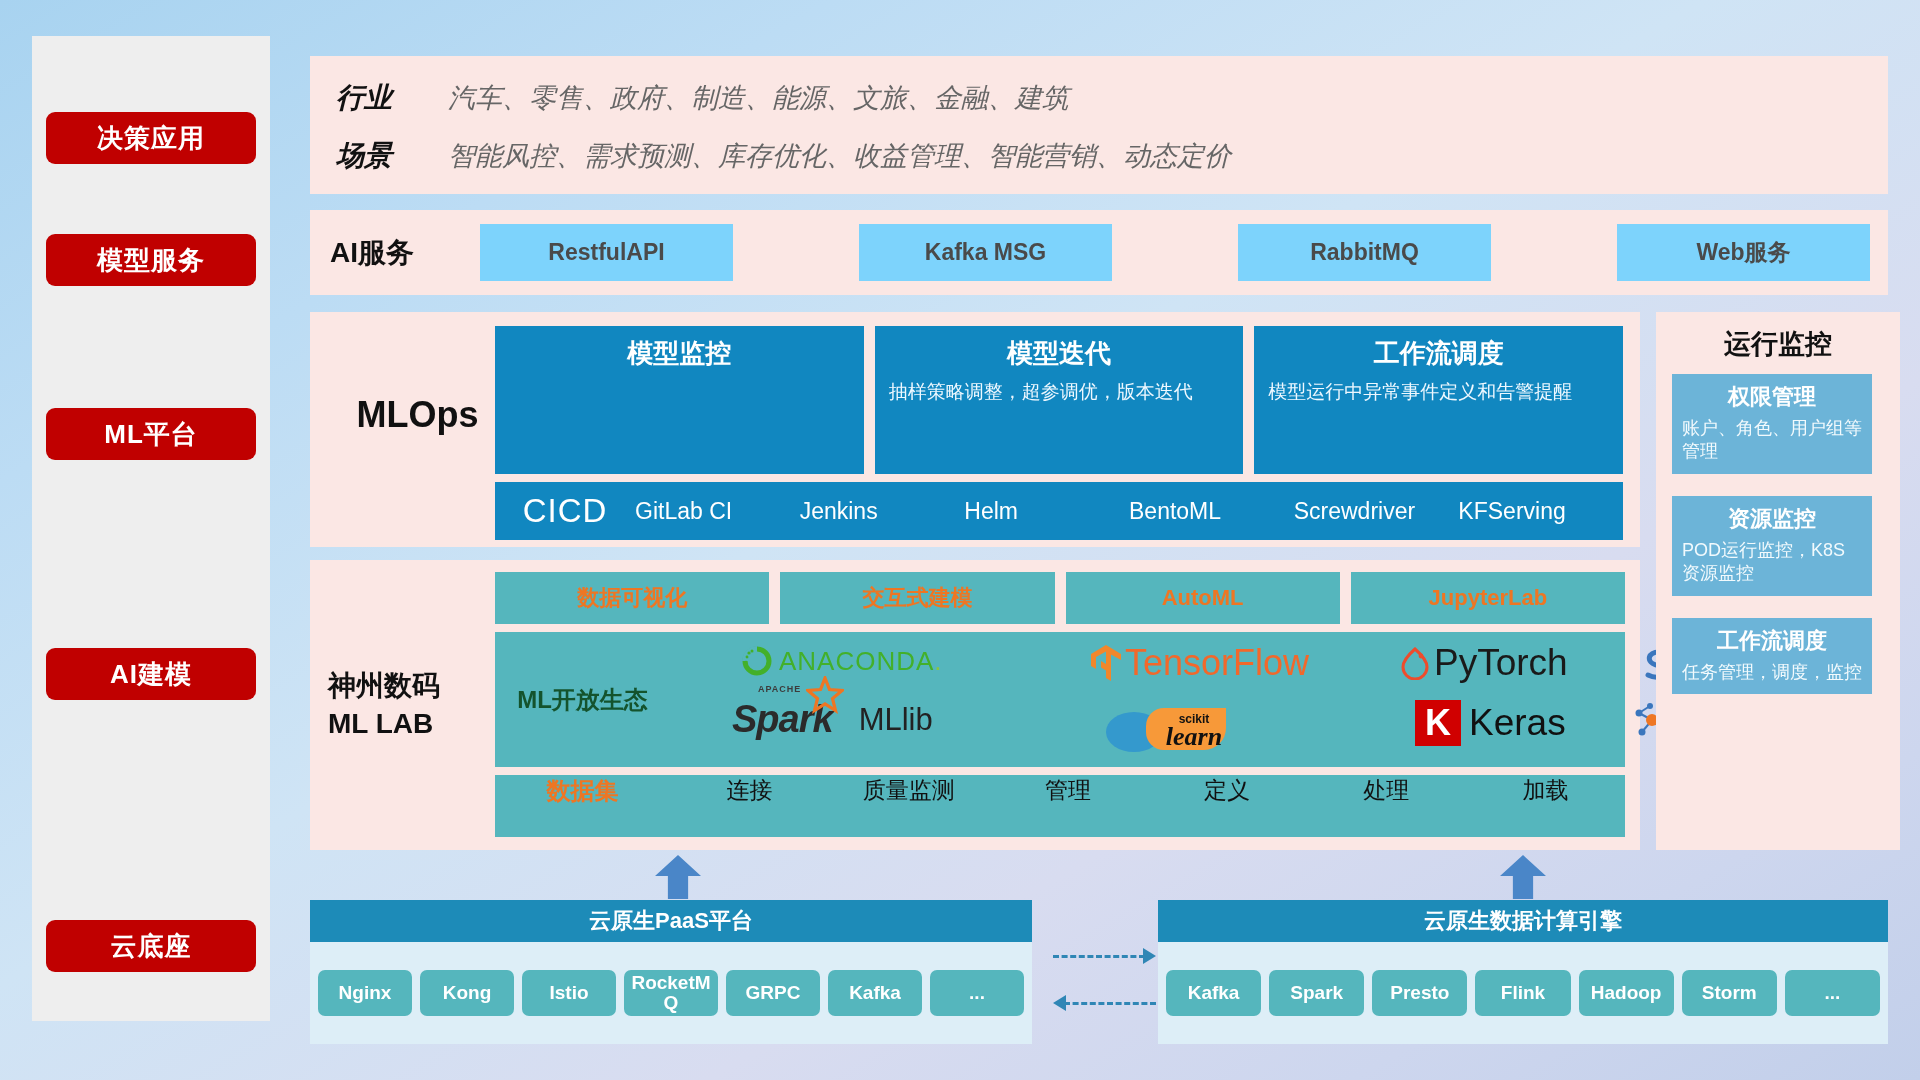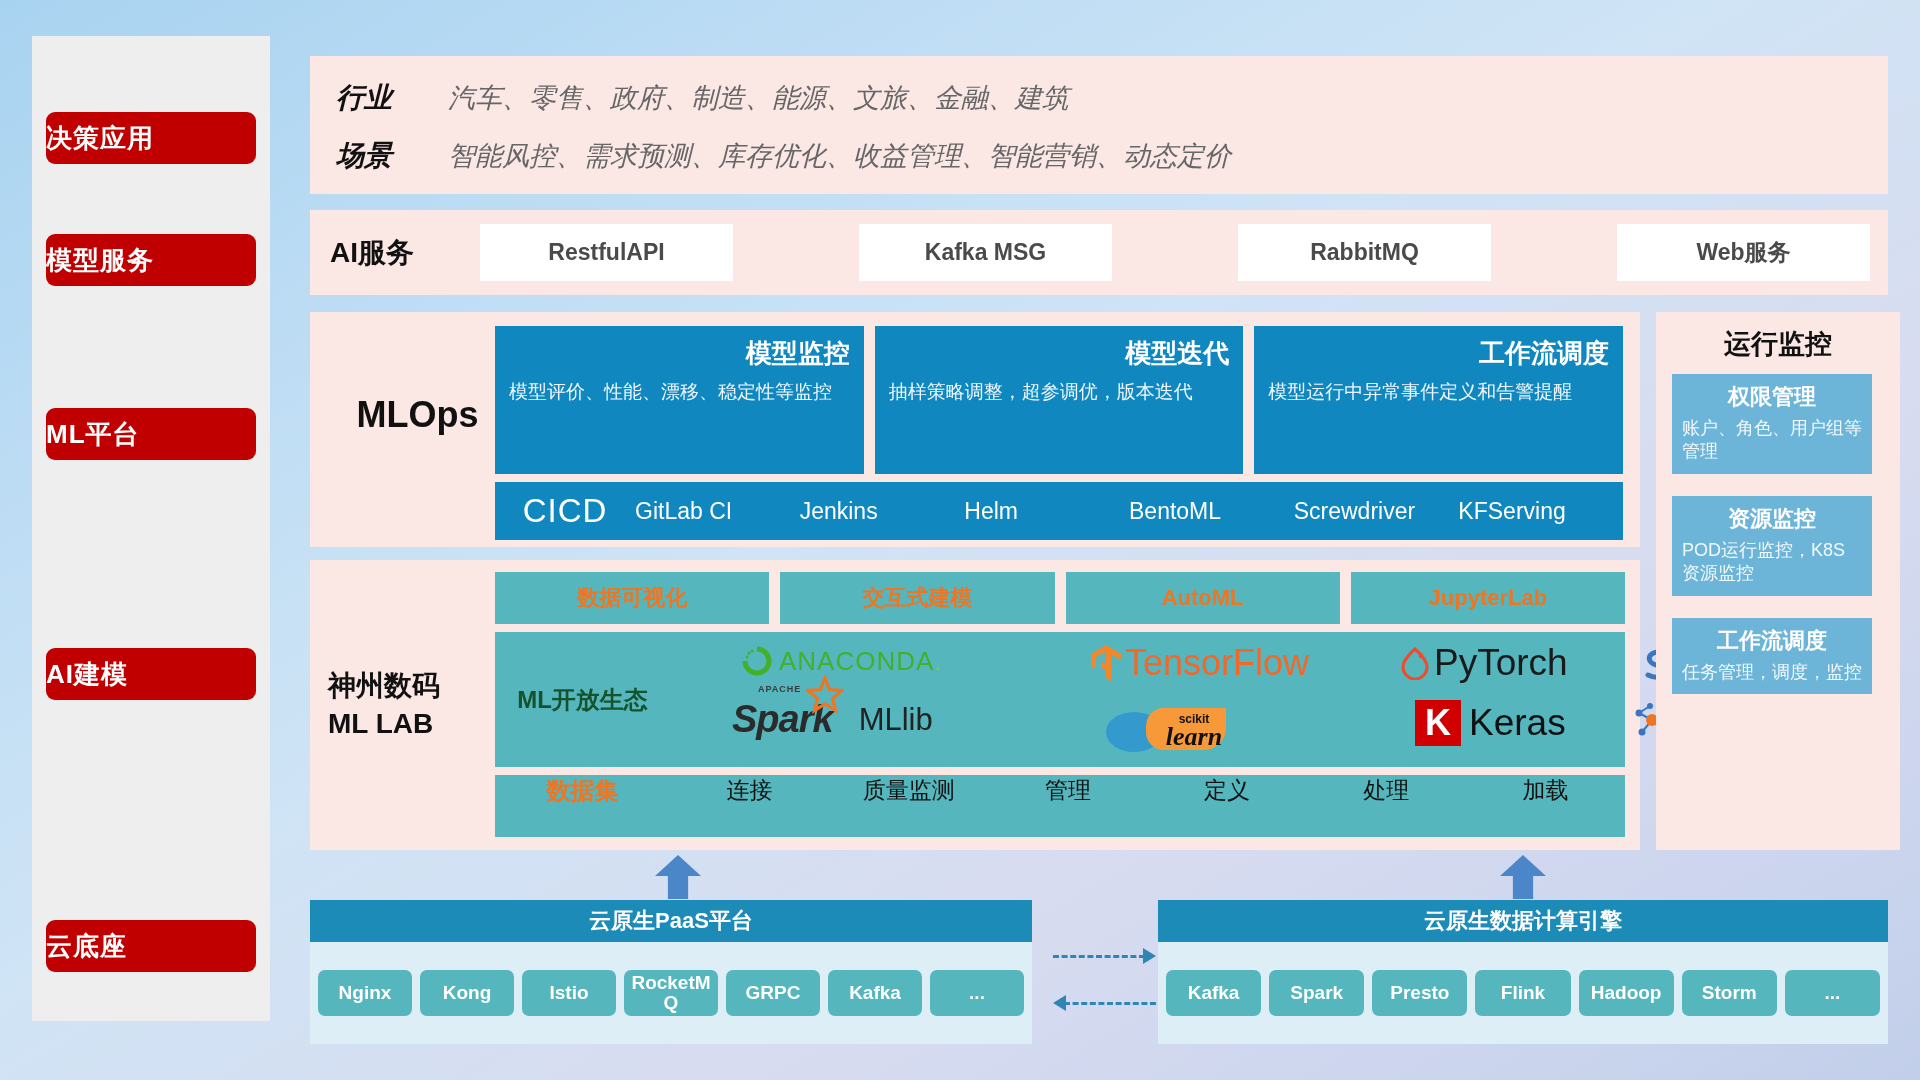--- a/index.html
+++ b/index.html
@@ -17,21 +17,21 @@
   
   .rail {
     position: absolute; left: 32px; top: 36px;
     width: 238px; height: 985px;
     background: #eeeeee;
   }
   .rail-pill {
     position: absolute; left: 14px; width: 210px; height: 52px;
     background: #c00000; border-radius: 9px;
     color: #fff; font-weight: bold; font-size: 26px;
-    display: flex; align-items: center; justify-content: flex-start;
+    display: flex; align-items: center; justify-content: center;
     letter-spacing: 1px;
   }
 
   
   .panel {
     position: absolute;
     background: #fbe7e4;
   }
 
   
@@ -45,42 +45,42 @@
   
   #panel-aisvc { left: 310px; top: 210px; width: 1578px; height: 85px; }
   #panel-aisvc .sec-label {
     position: absolute; left: 20px; top: 0; height: 85px;
     display: flex; align-items: center;
     font-weight: bold; font-size: 28px; color: #111;
   }
   .svc-row { position: absolute; left: 170px; top: 14px; width: 1390px; height: 57px;
              display: flex; justify-content: space-between; }
   .svc-box {
-    width: 253px; height: 57px; background: #ffffff;
+    width: 253px; height: 57px; background: #7dd3fc;
     display: flex; align-items: center; justify-content: center;
     font-size: 23px; font-weight: bold; color: #4a4a4a;
   }
 
   
   #panel-mlops { left: 310px; top: 312px; width: 1330px; height: 235px; }
   #panel-mlops .sec-label {
     position: absolute; left: 20px; top: 0; height: 205px;
     width: 175px;
     display: flex; align-items: center; justify-content: center;
     font-weight: bold; font-size: 36px; color: #111;
   }
   .mlops-cards {
     position: absolute; left: 185px; top: 14px; width: 1128px; height: 148px;
     display: flex; gap: 11px;
   }
   .mlops-card {
     flex: 1; background: #1187c0; padding: 10px 14px 0 14px; overflow: hidden;
   }
   .mlops-card h4 {
-    font-size: 26px; color: #fff; text-align: right; font-weight: bold;
+    font-size: 26px; color: #fff; text-align: center; font-weight: bold;
     margin-bottom: 8px;
   }
   .mlops-card p { font-size: 19px; color: #eef8ff; line-height: 1.35; }
 
   .cicd-bar {
     position: absolute; left: 185px; top: 170px; width: 1128px; height: 58px;
     background: #1187c0; display: flex; align-items: center;
   }
   .cicd-bar .cicd-title {
     width: 140px; text-align: center; color: #fff;
@@ -236,21 +236,20 @@
         </div>
     </div>
   </div>
 
   <div class="panel" id="panel-mlops">
     <div class="sec-label">MLOps</div>
 
     <div class="mlops-cards">
       <div class="mlops-card">
         <h4>模型监控</h4>
-        <p>模型评价、性能、漂移、稳定性等监控</p>
       </div>
       <div class="mlops-card">
         <h4>模型迭代</h4>
         <p>抽样策略调整，超参调优，版本迭代</p>
       </div>
       <div class="mlops-card">
         <h4>工作流调度</h4>
         <p>模型运行中异常事件定义和告警提醒</p>
       </div>
     </div>

